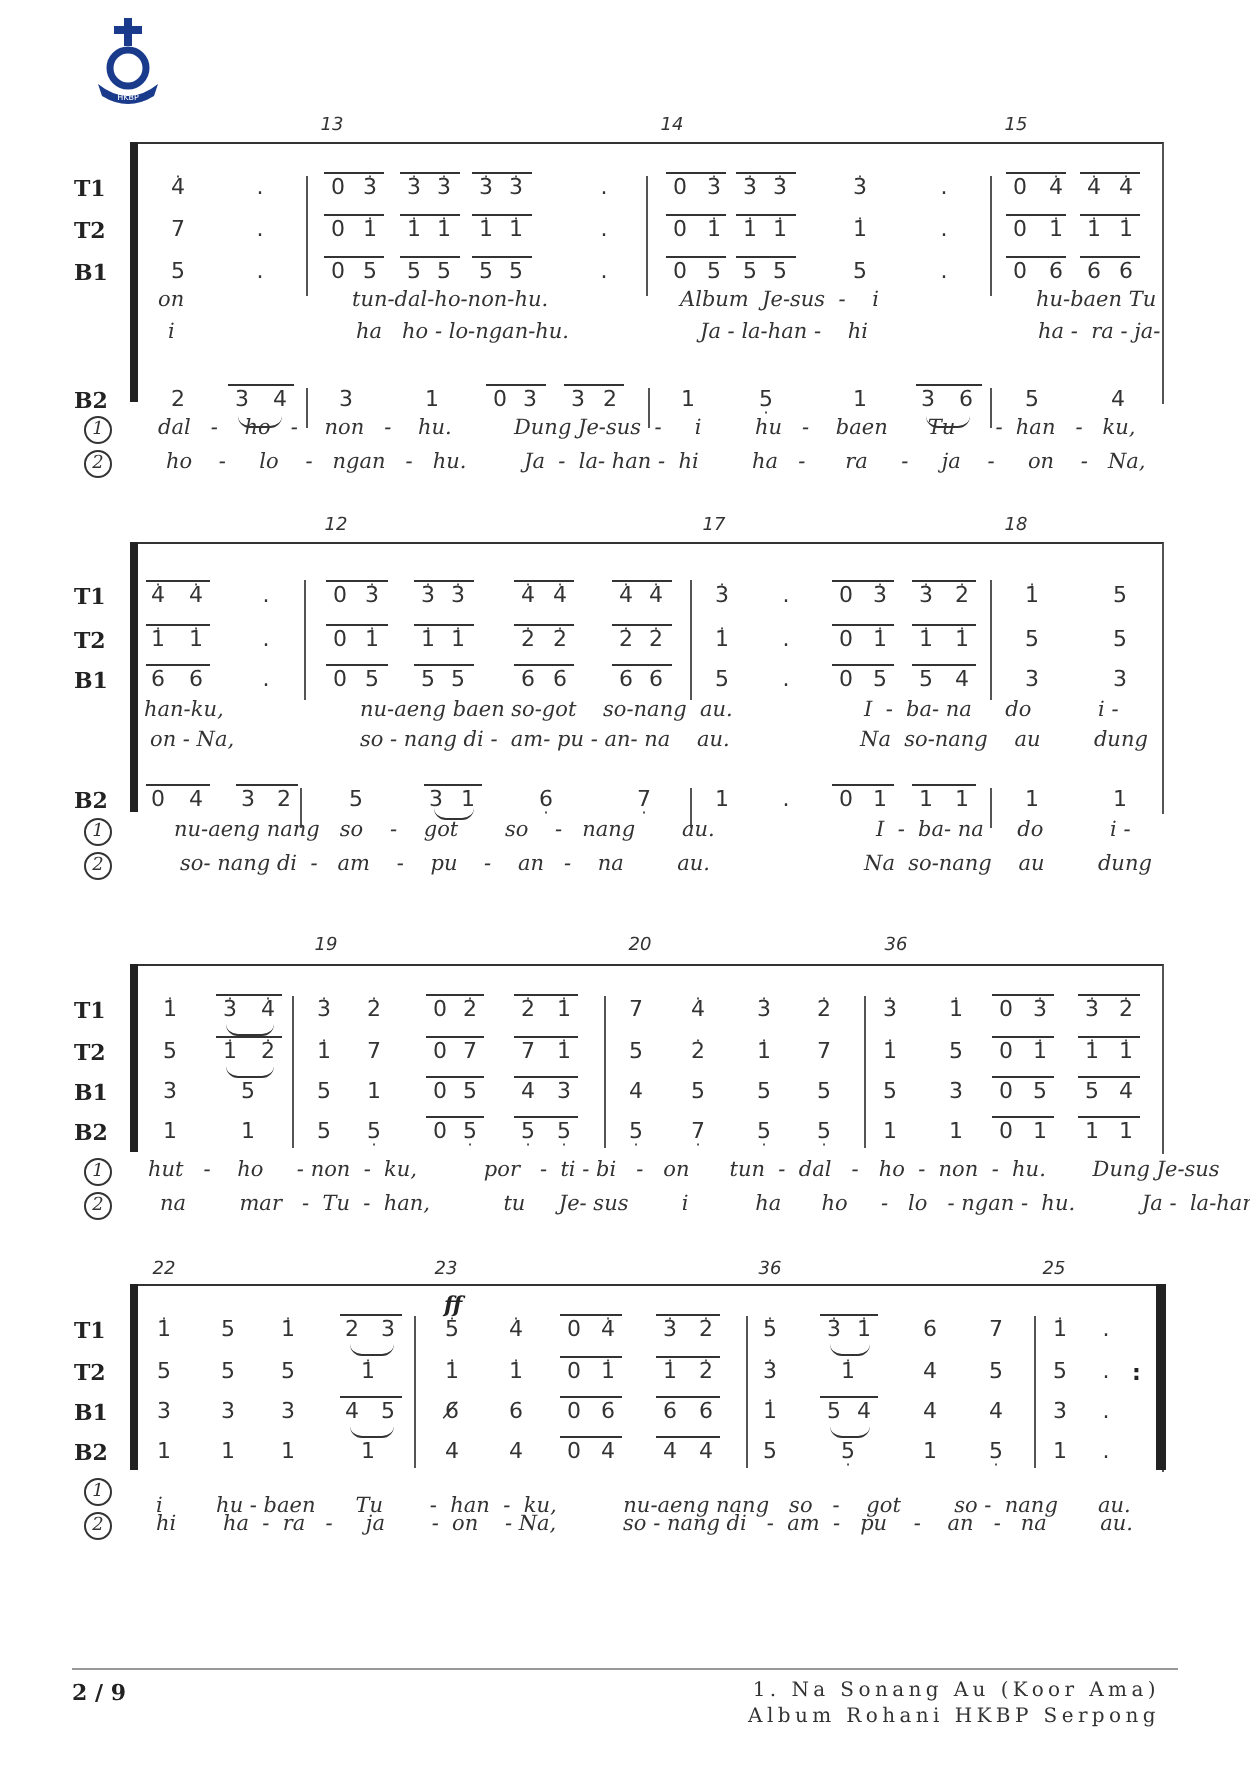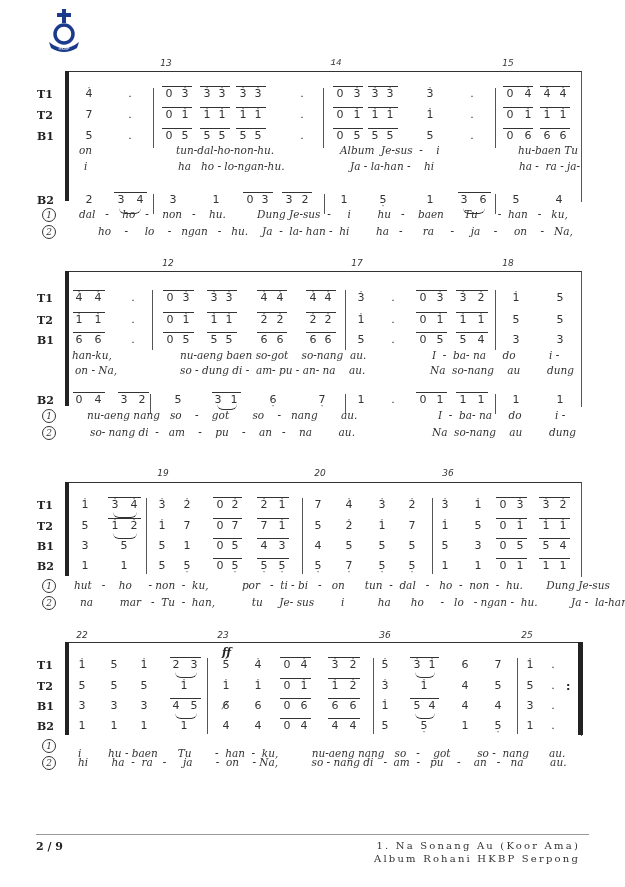--- a/index.html
+++ b/index.html
@@ -31,21 +31,21 @@
   <circle cx="18" cy="26" r="9" fill="none" stroke="#1a3a8c" stroke-width="3.5"></circle>
   <path d="M3 34 Q18 46 33 34 L31 40 Q18 48 5 40 Z" fill="#1a3a8c"></path>
   <text x="18" y="42" font-size="4" fill="#fff" text-anchor="middle" font-family="DejaVu Sans, sans-serif">HKBP</text>
 </svg>
 
 <div id="score">
     <div class="system" style="top: 58px;">
       <div class="frame" style="left: 66px; top: 13px; width: 515px; height: 130px;"></div>
       <div class="thickbar" style="left: 65px; top: 13px; height: 130px;"></div>
       <div class="mnum" style="left: 166px; top: 0px;">13</div>
-      <div class="mnum" style="left: 336px; top: 0px; font-family: Liberation Mono, monospace;">14</div>
+      <div class="mnum" style="left: 336px; top: 0px;">14</div>
       <div class="mnum" style="left: 508px; top: 0px;">15</div>
       <div class="plabel" style="top: 30px;">T1</div>
       <div class="plabel" style="top: 51px;">T2</div>
       <div class="plabel" style="top: 72px;">B1</div>
       <div class="plabel" style="top: 136px;">B2</div>
       <div class="barline" style="left: 153px; top: 30px; height: 60px;"></div>
       <div class="barline" style="left: 323px; top: 30px; height: 60px;"></div>
       <div class="barline" style="left: 495px; top: 30px; height: 60px;"></div>
       <div class="barline" style="left: 153px; top: 136px; height: 20px;"></div>
       <div class="barline" style="left: 324px; top: 136px; height: 20px;"></div>
@@ -155,21 +155,21 @@
       <div class="lyric" style="left: 340px; top: 86px;">Album  Je-sus  -    i</div>
       <div class="lyric" style="left: 518px; top: 86px;">hu-baen Tu</div>
       <div class="lyric" style="left: 84px; top: 102px;">i</div>
       <div class="lyric" style="left: 178px; top: 102px;">ha   ho - lo-ngan-hu.</div>
       <div class="lyric" style="left: 350px; top: 102px;">Ja - la-han -    hi</div>
       <div class="lyric" style="left: 519px; top: 102px;">ha -  ra - ja-</div>
       <div class="verse-num" style="top: 150px;">1</div>
       <div class="lyric" style="left: 79px; top: 150px;">dal   -    ho   -    non   -    hu.</div>
       <div class="lyric" style="left: 257px; top: 150px;">Dung Je-sus  -     i        hu   -    baen      Tu      -  han   -   ku,</div>
       <div class="verse-num" style="top: 167px;">2</div>
-      <div class="lyric" style="left: 98px; top: 167px;">ho    -     lo    -   ngan   -   hu.</div>
+      <div class="lyric" style="left: 83px; top: 167px;">ho    -     lo    -   ngan   -   hu.</div>
       <div class="lyric" style="left: 262px; top: 167px;">Ja  -  la- han -  hi        ha   -      ra     -     ja    -     on    -   Na,</div>
     </div>
     <div class="system" style="top: 258px;">
       <div class="frame" style="left: 66px; top: 13px; width: 515px; height: 135px;"></div>
       <div class="thickbar" style="left: 65px; top: 13px; height: 135px;"></div>
       <div class="mnum" style="left: 168px; top: 0px;">12</div>
       <div class="mnum" style="left: 357px; top: 0px;">17</div>
       <div class="mnum" style="left: 508px; top: 0px;">18</div>
       <div class="plabel" style="top: 34px;">T1</div>
       <div class="plabel" style="top: 56px;">T2</div>
@@ -279,21 +279,21 @@
       <div class="beam" style="left: 73px; top: 134px; width: 32px;"></div>
       <div class="beam" style="left: 118px; top: 134px; width: 31px;"></div>
       <div class="beam" style="left: 212px; top: 134px; width: 29px;"></div>
       <div class="beam" style="left: 416px; top: 134px; width: 31px;"></div>
       <div class="beam" style="left: 456px; top: 134px; width: 32px;"></div>
       <div class="tie" style="left: 217px; top: 146px; width: 20px;"></div>
       <div class="lyric" style="left: 72px; top: 91px;">han-ku,</div>
       <div class="lyric" style="left: 180px; top: 91px;">nu-aeng baen so-got    so-nang  au.</div>
       <div class="lyric" style="left: 432px; top: 91px;">I  -  ba- na     do          i -</div>
       <div class="lyric" style="left: 75px; top: 106px;">on - Na,</div>
-      <div class="lyric" style="left: 180px; top: 106px;">so - dung di -  am- pu - an- na    au.</div>
+      <div class="lyric" style="left: 180px; top: 106px;">so - nang di -  am- pu - an- na    au.</div>
       <div class="lyric" style="left: 430px; top: 106px;">Na  so-nang    au        dung</div>
       <div class="verse-num" style="top: 151px;">1</div>
       <div class="lyric" style="left: 87px; top: 151px;">nu-aeng nang   so    -    got       so    -   nang       au.</div>
       <div class="lyric" style="left: 438px; top: 151px;">I  -  ba- na     do          i -</div>
       <div class="verse-num" style="top: 168px;">2</div>
       <div class="lyric" style="left: 90px; top: 168px;">so- nang di  -   am    -    pu    -    an   -    na        au.</div>
       <div class="lyric" style="left: 432px; top: 168px;">Na  so-nang    au        dung</div>
     </div>
     <div class="system" style="top: 468px;">
       <div class="frame" style="left: 66px; top: 14px; width: 515px; height: 94px;"></div>

